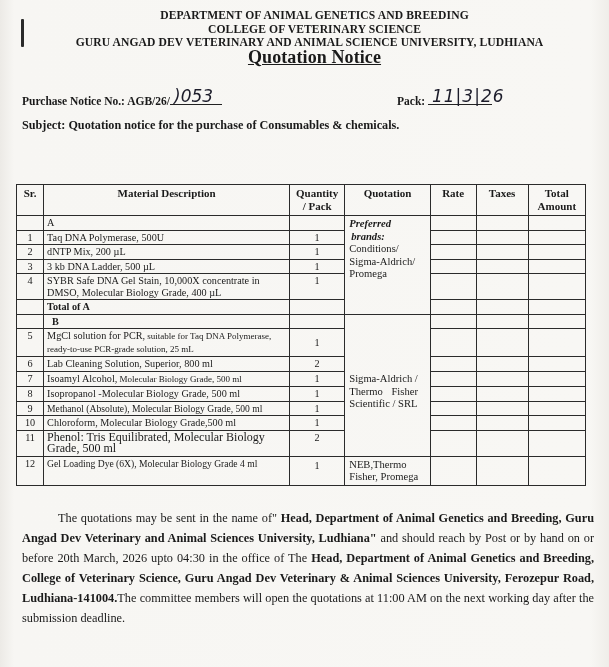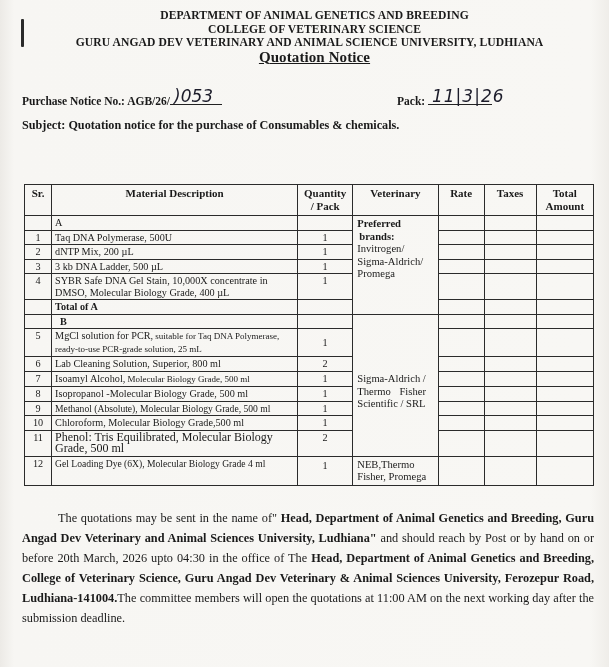--- a/index.html
+++ b/index.html
@@ -37,21 +37,21 @@
       text-align: center;
       font-weight: bold;
       font-size: 11.6px;
       line-height: 13.5px;
       letter-spacing: 0.1px;
     }
     .header .l1 { padding-left: 20px; }
     .header .l2 { padding-left: 20px; }
     .header .l3 { padding-left: 10px; }
     .header .title {
-      font-size: 15px;
+      font-size: 18px;
       text-decoration: underline;
       padding-left: 20px;
       line-height: 15px;
     }
     .notice-row {
       position: absolute;
       top: 71px;
       left: 22px;
       width: 570px;
       font-size: 11.5px;
@@ -101,21 +101,21 @@
       width: 556px;
       font-size: 12px;
       line-height: 15px;
       text-align: justify;
     }
     .intro .indent { padding-left: 44px; }
     .intro b { font-weight: bold; }
 
     table.items {
       position: absolute;
-      left: 24px;
+      left: 16px;
       top: 184px;
       border-collapse: collapse;
       font-size: 10.2px;
       line-height: 11.5px;
       table-layout: fixed;
       width: 570px;
     }
     table.items th, table.items td {
       border: 1px solid #2b2b2b;
       padding: 1px 3px;
@@ -132,21 +132,21 @@
     }
     table.items td.sr { text-align: center; }
     table.items td.qty { text-align: center; vertical-align: middle; }
     table.items td.desc { text-align: left; }
     table.items td.cond {
       font-size: 10.6px;
       line-height: 12.5px;
       padding-top: 2px;
       padding-left: 4px;
     }
-    .cond-a b { font-weight: bold; }
+    .cond-a b { font-weight: bold; font-style: italic; }
     .small { font-size: 9px; }
 
     .closing {
       position: absolute;
       left: 22px;
       top: 508px;
       width: 572px;
       font-size: 12.3px;
       line-height: 20px;
       text-align: justify;
@@ -189,36 +189,36 @@
       <col style="width:82px">
       <col style="width:44px">
       <col style="width:50px">
       <col style="width:55px">
     </colgroup>
     <thead>
       <tr>
         <th>Sr.</th>
         <th>Material Description</th>
         <th><span>Quantity</span><br><span>/ Pack</span></th>
-        <th>Veterinary</th>
+        <th>Quotation</th>
         <th>Rate</th>
         <th>Taxes</th>
         <th><span>Total</span><br><span>Amount</span></th>
       </tr>
     </thead>
     <tbody>
 
       <tr>
         <td class="sr"></td>
         <td class="desc">A</td>
         <td class="qty"></td>
         <td class="cond cond-a" rowspan="6">
           <b>Preferred</b><br>
           <b style="padding-left:2px">brands:</b><br>
-          <span>Invitrogen/</span><br>
+          <span>Conditions/</span><br>
           <span>Sigma-Aldrich/</span><br>
           <span>Promega</span>
         </td>
         <td></td>
         <td></td>
         <td></td>
       </tr>
       <tr>
         <td class="sr">1</td>
         <td class="desc">Taq DNA Polymerase, 500U</td>

